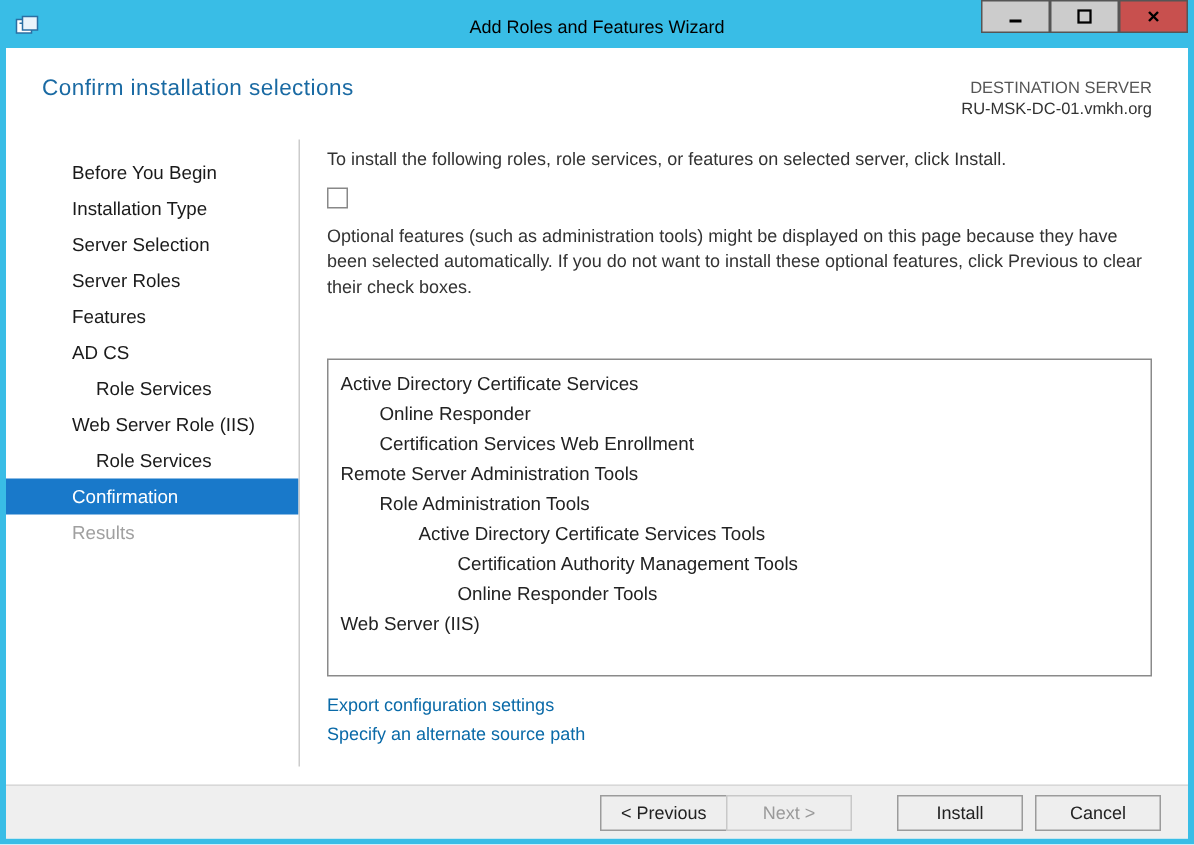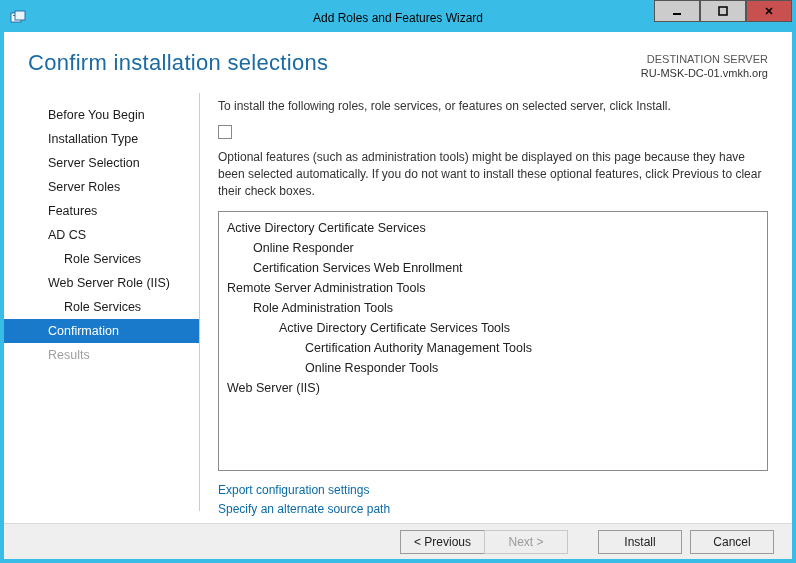--- a/index.html
+++ b/index.html
@@ -14,21 +14,21 @@
   .titlebar .title { position:absolute; left:0; right:0; text-align:center; font-size: 12px; color: #000; pointer-events:none;}
   .win-btns { position:absolute; right:0; top:0; display: flex; height:100%; }
   .win-btn { width: 46px; height: 22px; display: flex; align-items: center; justify-content: center; font-size: 12px; border:1px solid #555; background:#fff; margin-top:-4px;}
   .win-btn.min { background:#ccc; }
   .win-btn.max { background:#ccc; }
   .win-btn.close { background: #c8504e; color:#000; font-weight:bold;}
   .win-btn svg { width:10px; height:10px; }
 
   
   .header { padding: 18px 24px 8px 24px; display:flex; justify-content: space-between; align-items: flex-start; }
-  .header h1 { font-size: 22px; font-weight: 300; color: #1a6aa3; margin:0; letter-spacing:0.3px;}
+  .header h1 { font-size: 15px; font-weight: 300; color: #1a6aa3; margin:0; letter-spacing:0.3px;}
   .dest { text-align: right; font-size: 11px; color:#4a4a4a; line-height:1.3; padding-top:2px;}
   .dest .label { color:#555; }
   .dest .server { color:#333; }
 
   
   .body { flex:1; display:flex; padding: 0 0 0 0; min-height:0; }
 
   .nav { width: 195px; padding: 14px 0 0 0; }
   .nav-item { font-size: 12.5px; color:#1a1a1a; padding: 5px 0 5px 44px; cursor:pointer; }
   .nav-item.sub { padding-left: 60px; }
@@ -37,21 +37,21 @@
 
   .divider { width:1px; background:#ccc; margin: 4px 0 12px 0; }
 
   .content { flex:1; padding: 10px 24px 0 18px; display:flex; flex-direction:column; min-height:0;}
   .intro { font-size:12px; color:#333; margin-bottom:12px; }
   .check-row { display:flex; align-items:center; gap:10px; margin-bottom:10px; font-size:12px; color:#333;}
   .check-row .chk { width:14px; height:14px; border:1px solid #888; background:#fff; display:inline-block;}
   .optional { font-size:12px; color:#333; line-height:1.45; margin-bottom:10px;}
 
   .listbox-wrap { flex:0 0 auto; }
-  .listbox { border:1px solid #8a8a8a; height: 260px; overflow-y: scroll; padding:6px 4px 6px 8px; font-size:12.5px; color:#222; line-height:1.6;}
+  .listbox { border:1px solid #8a8a8a; height: 212px; overflow-y: scroll; padding:6px 4px 6px 8px; font-size:12.5px; color:#222; line-height:1.6;margin-top:28px;}
   .li0 { padding-left: 0px; }
   .li1 { padding-left: 26px; }
   .li2 { padding-left: 52px; }
   .li3 { padding-left: 78px; }
 
   .links { padding-top:10px; font-size:12px; }
   .links a { color:#0a6aa8; text-decoration:none; display:block; line-height:1.6; cursor:pointer;}
 
   
   .footer { height:36px; border-top:1px solid #d8d8d8; background:#efefef; display:flex; align-items:center; justify-content:flex-end; gap:8px; padding: 0 18px;}

